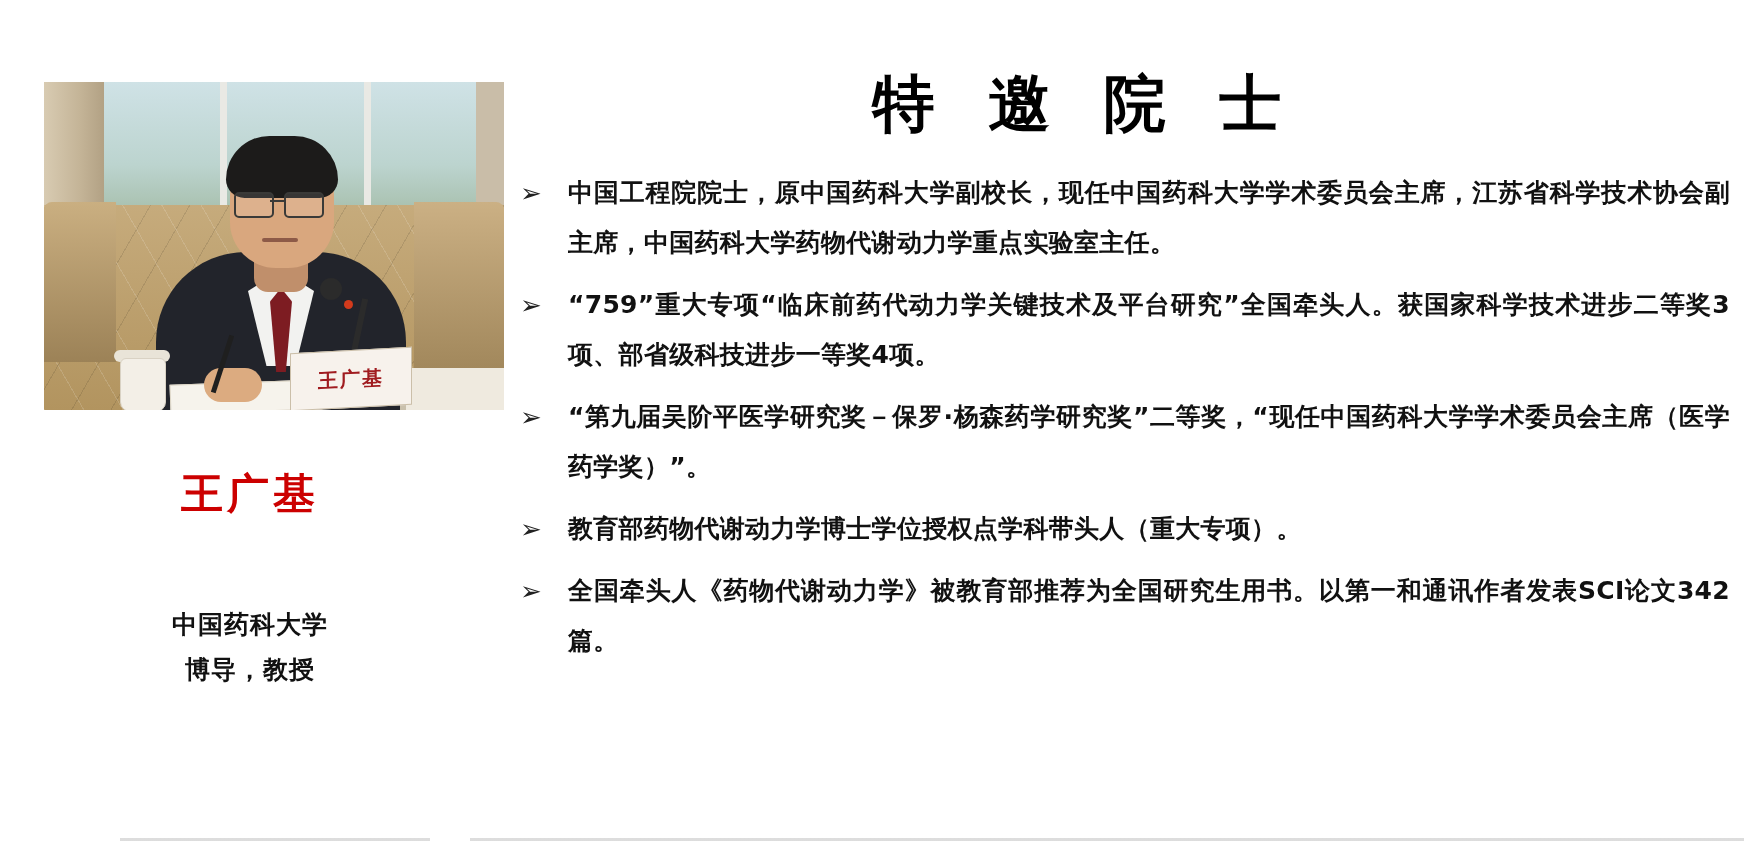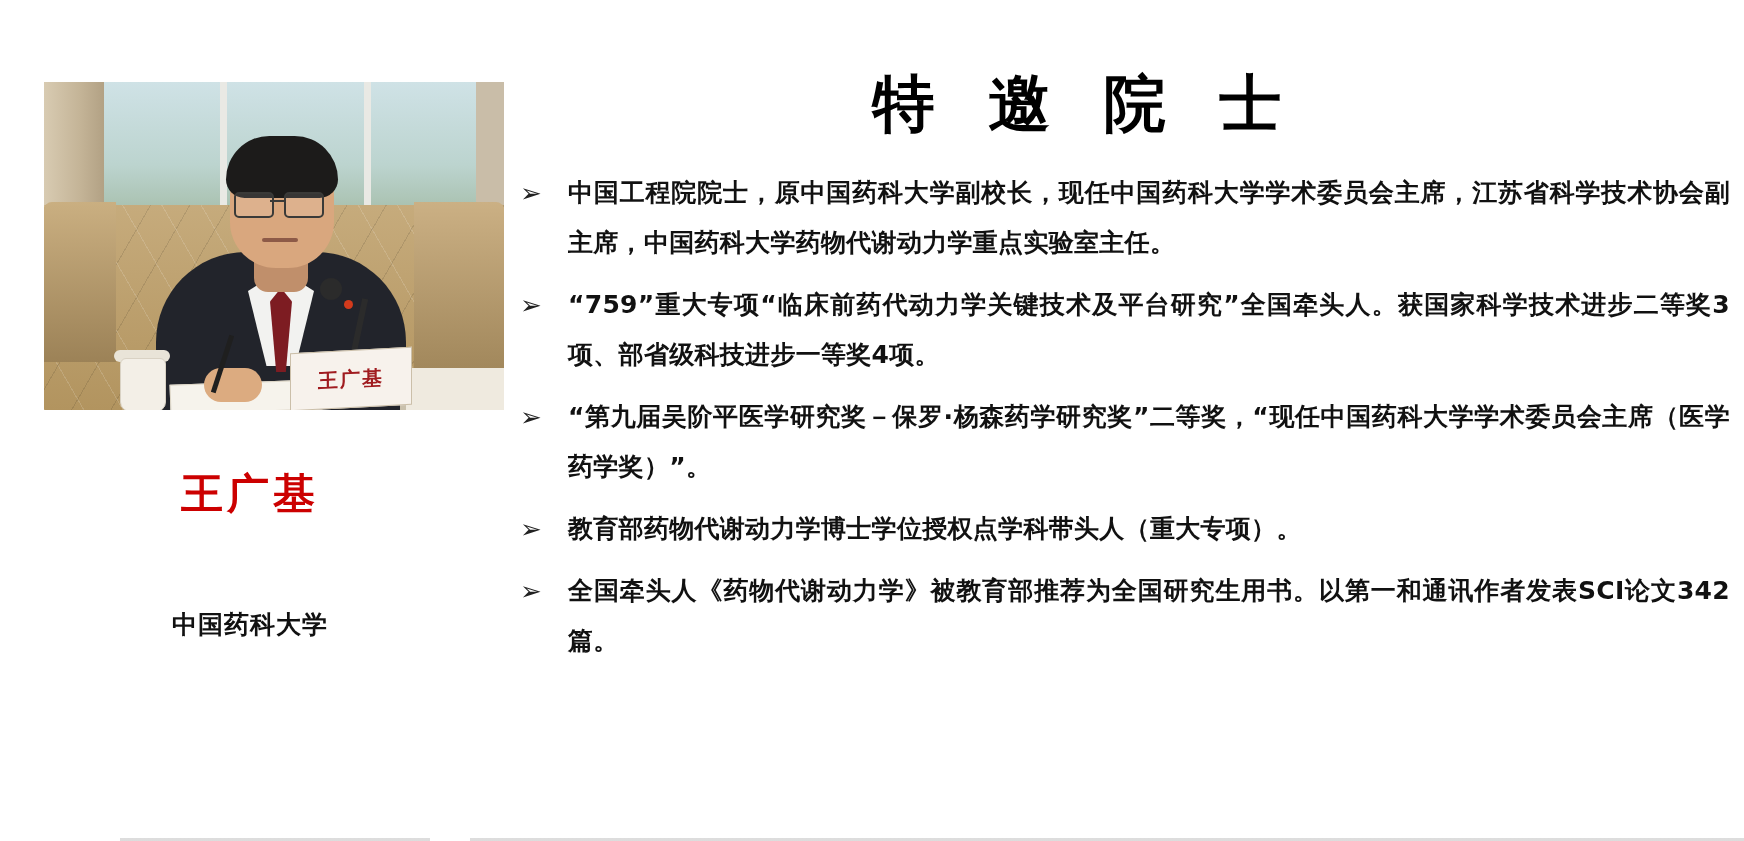--- a/index.html
+++ b/index.html
@@ -322,20 +322,21 @@
         <div class="ph-nameplate">
           <span>王广基</span>
         </div>
       </div>
     </div>
 
     <div class="person-name">王广基</div>
 
     <div class="person-affil">
       <div>中国药科大学</div>
+      <div>博导，教授</div>
     </div>
   </div>
 
   <div class="right-col">
 
     <div class="title">特 邀 院 士</div>
 
     <div class="bullets">
 
       <div class="bullet">

